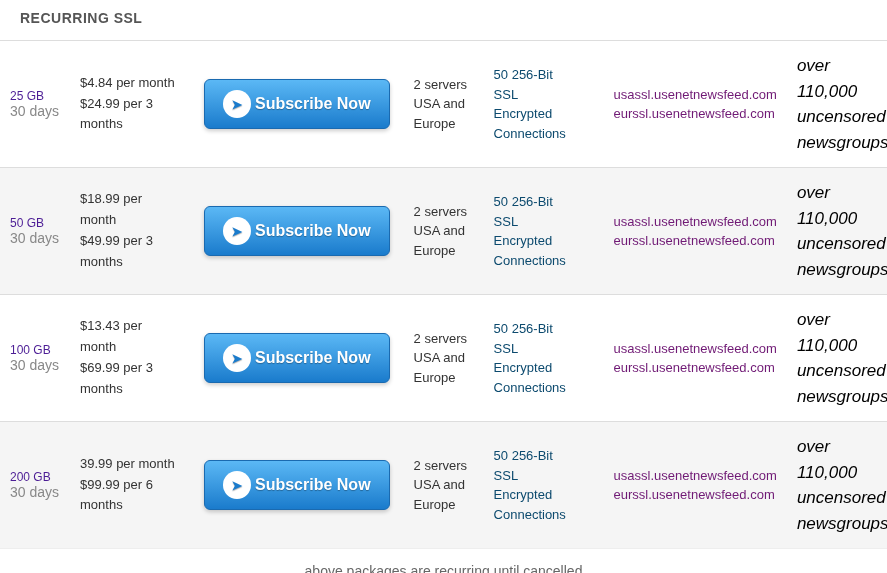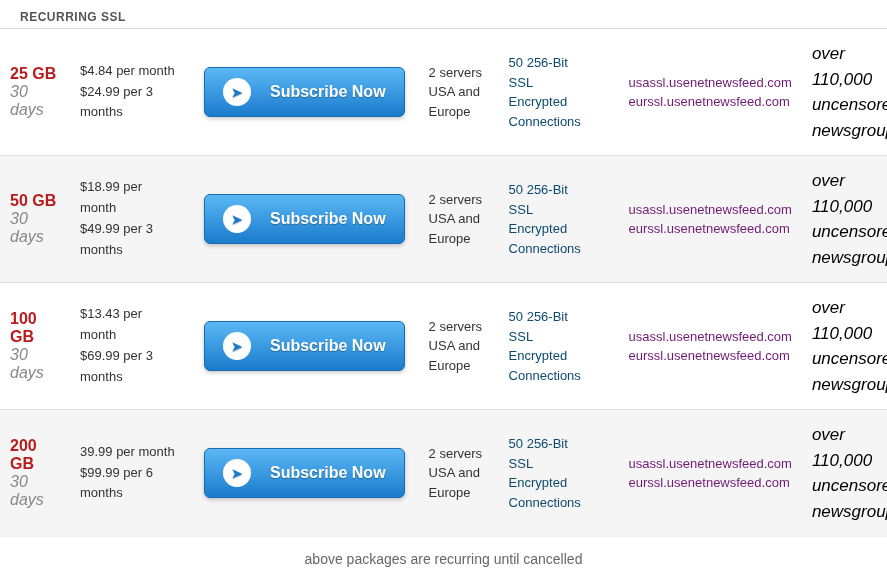--- a/index.html
+++ b/index.html
@@ -4,24 +4,24 @@
   <style>
     * { box-sizing: border-box; margin: 0; padding: 0; }
     body {
       font-family: Arial, sans-serif;
       font-size: 13px;
       background: #fff;
       color: #333;
       width: 887px;
     }
     .section-title {
-      font-size: 12px;
+      font-size: 14px;
       font-weight: bold;
       color: #555;
-      padding: 10px 20px 4px 20px;
+      padding: 10px 20px 14px 20px;
       border-bottom: 1px solid #ddd;
       letter-spacing: 0.5px;
     }
     .plans-table {
       width: 100%;
       border-collapse: collapse;
     }
     .plans-table tr {
       border-bottom: 1px solid #ddd;
     }
@@ -30,44 +30,43 @@
     }
     .plans-table td {
       padding: 12px 10px;
       vertical-align: middle;
     }
     .plan-size {
       min-width: 70px;
       padding-left: 20px;
     }
     .plan-size-main {
-      font-size: 16px;
-      font-weight: bold;
-      color: #b91c1c;
+      font-size: 12px;
+      font-weight: normal;
+      color: #4c1d95;
     }
     .plan-days {
-      font-size: 16px;
+      font-size: 14px;
       color: #888;
-      font-style: italic;
     }
     .plan-price {
       min-width: 120px;
       font-size: 13px;
       color: #333;
       line-height: 1.6;
     }
     .subscribe-btn {
       background: linear-gradient(to bottom, #5bb8f5, #1a7bcc);
       border: 1px solid #1a6ab0;
       border-radius: 6px;
       padding: 10px 18px;
       cursor: pointer;
       display: flex;
       align-items: center;
-      gap: 19px;
+      gap: 4px;
       color: #fff;
       font-size: 16px;
       font-weight: bold;
       text-shadow: 0 1px 1px rgba(0,0,0,0.3);
       box-shadow: 0 2px 4px rgba(0,0,0,0.2);
       white-space: nowrap;
       min-width: 175px;
       justify-content: center;
     }
     .arrow-circle {

